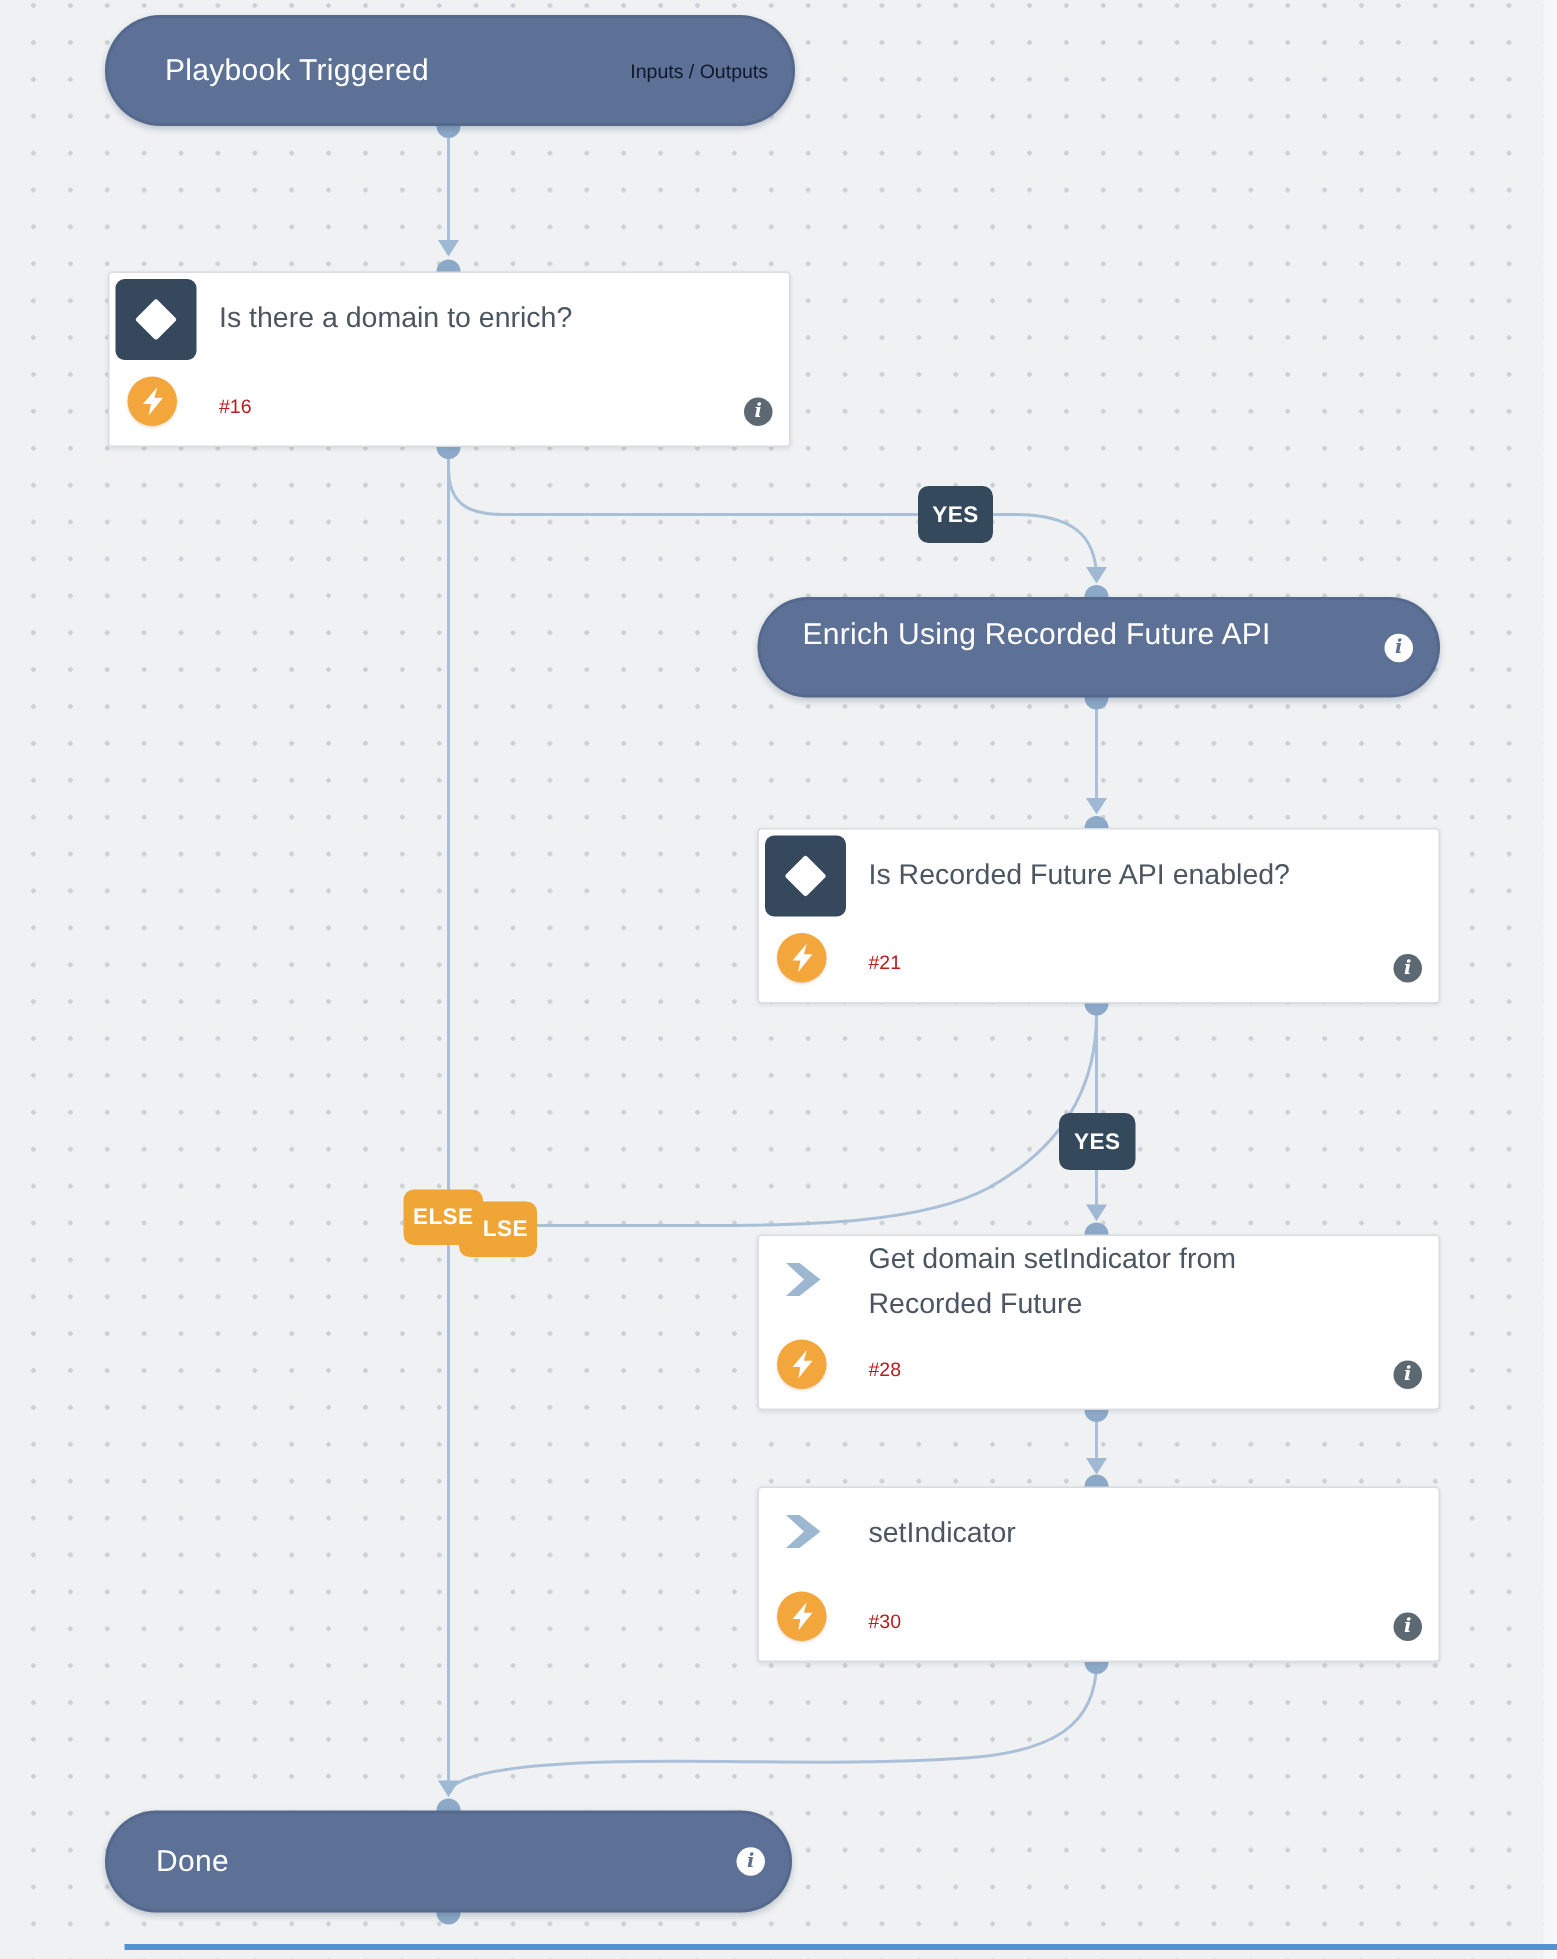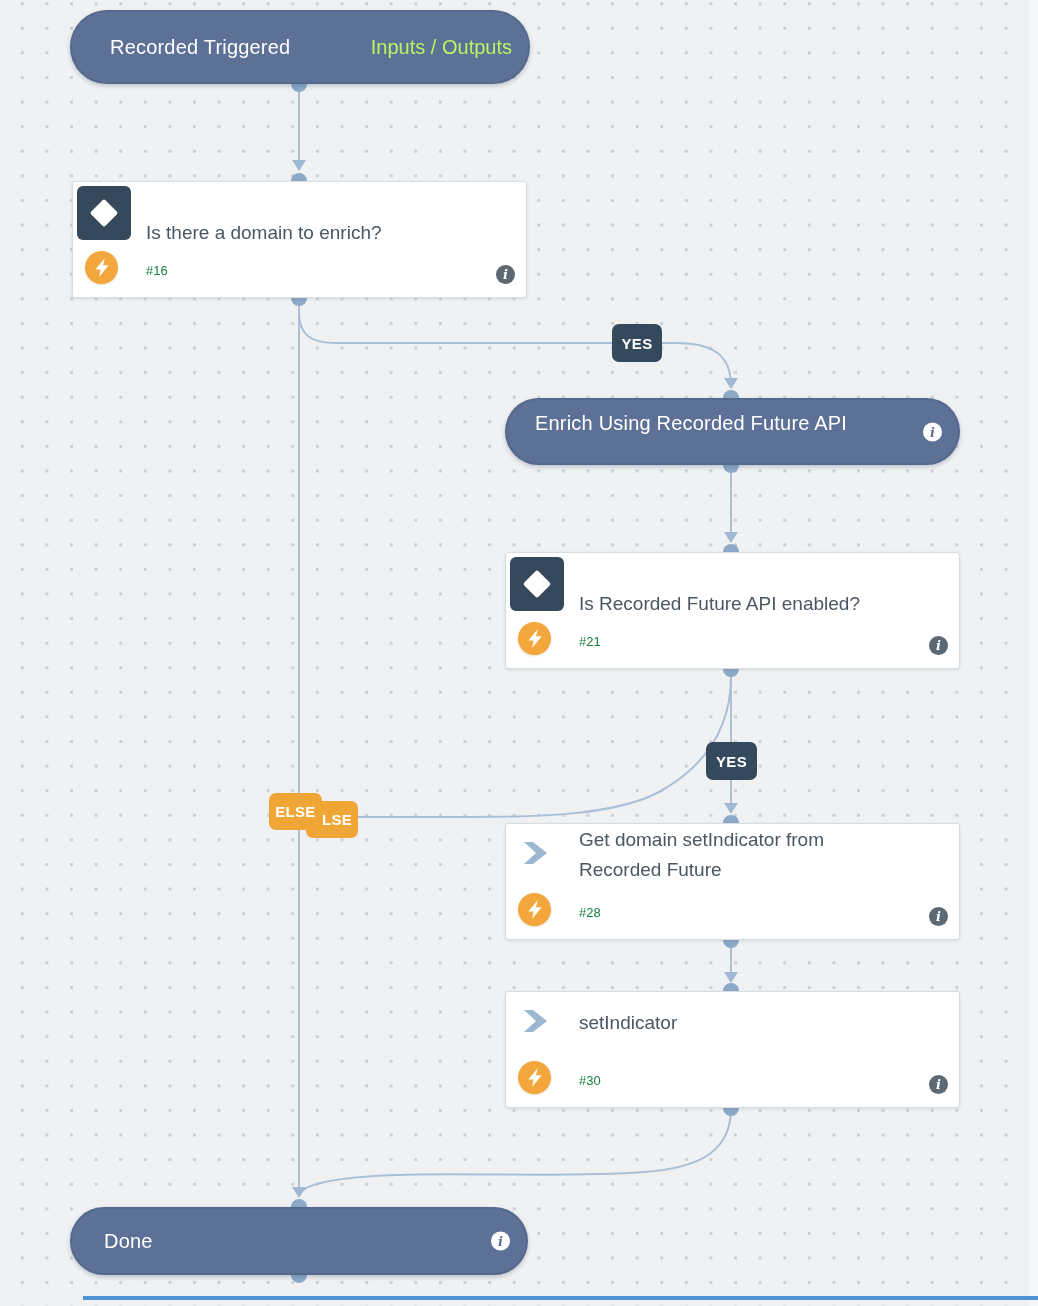--- a/index.html
+++ b/index.html
@@ -15,47 +15,47 @@
   }
   svg.connectors { position:absolute; left:0; top:0; z-index:1; }
   .node { position:absolute; z-index:2; }
   .pill {
     background:#5c7195;
     color:#fff;
     display:flex; align-items:center;
     box-shadow: 0 2px 4px rgba(40,60,90,.25), inset 0 0 0 2px rgba(35,55,90,.14);
   }
   .pill .pill-title { font-size:20px; letter-spacing:.2px; }
-  .pill .io-label { font-size:20px; color:#bef264; }
+  .pill .io-label { font-size:13px; color:#0f172a; }
   .card {
     background:#ffffff;
     border:1px solid #d9dce0;
     border-radius:3px;
     box-shadow:0 1px 3px rgba(60,70,90,.12);
   }
   .cond-icon {
     position:absolute; left:4px; top:4px; width:54px; height:54px;
     background:#36495c; border-radius:6px;
     display:flex; align-items:center; justify-content:center;
   }
   .cond-icon .diamond { width:20px; height:20px; background:#fff; transform:rotate(45deg); border-radius:2px; }
   .task-icon { position:absolute; left:17px; top:17px; width:26px; height:24px; }
   .card .card-title {
     position:absolute; left:73px; top:0; height:62px;
     display:flex; align-items:center;
     font-size:19px; color:#4b5661; line-height:30px;
   }
-  .card.cond .card-title { max-width:378px;margin-top:20px; }
+  .card.cond .card-title { max-width:378px; }
   .card.task .card-title { max-width:300px; }
   .bolt {
     position:absolute; left:12px; bottom:13px; width:33px; height:33px; border-radius:50%;
     background:#f2a63b; display:flex; align-items:center; justify-content:center;
     box-shadow:0 1px 2px rgba(120,80,0,.2);
   }
-  .task-id { position:absolute; left:73px; bottom:19px; font-size:13px; color:#15803d; }
+  .task-id { position:absolute; left:73px; bottom:19px; font-size:13px; color:#b91c1c; }
   .info {
     width:19px; height:19px; border-radius:50%;
     display:flex; align-items:center; justify-content:center;
     font-family:"DejaVu Serif", serif; font-style:italic; font-weight:bold; font-size:13px;
     cursor:pointer;
   }
   .card .info { position:absolute; right:11px; bottom:13px; background:#5c6872; color:#fff; }
   .pill .info { position:absolute; right:18px; top:50%; transform:translateY(-50%); background:#fff; color:#5c7195; }
   .edge-label {
     position:absolute; z-index:3;
@@ -103,21 +103,21 @@
     <circle cx="731" cy="823" r="8"></circle>
     <circle cx="731" cy="940" r="8"></circle>
     <circle cx="731" cy="991" r="8"></circle>
     <circle cx="731" cy="1108" r="8"></circle>
     <circle cx="299" cy="1207" r="8"></circle>
     <circle cx="299" cy="1275" r="8"></circle>
   </g>
 </svg>
 
 <div class="node pill" style="left:70px; top:10px; width:460px; height:74px; border-radius:37px; justify-content:space-between; padding:0 18px 0 40px;">
-  <span class="pill-title">Recorded Triggered</span>
+  <span class="pill-title">Playbook Triggered</span>
   <span class="io-label">Inputs / Outputs</span>
 </div>
 
 <div class="node card cond" style="left:72px; top:181px; width:455px; height:117px;">
   <div class="cond-icon">
     <div class="diamond"></div>
   </div>
   <div class="card-title">Is there a domain to enrich?</div>
   <div class="bolt">
     <svg width="14" height="19" viewBox="0 0 14 20">

